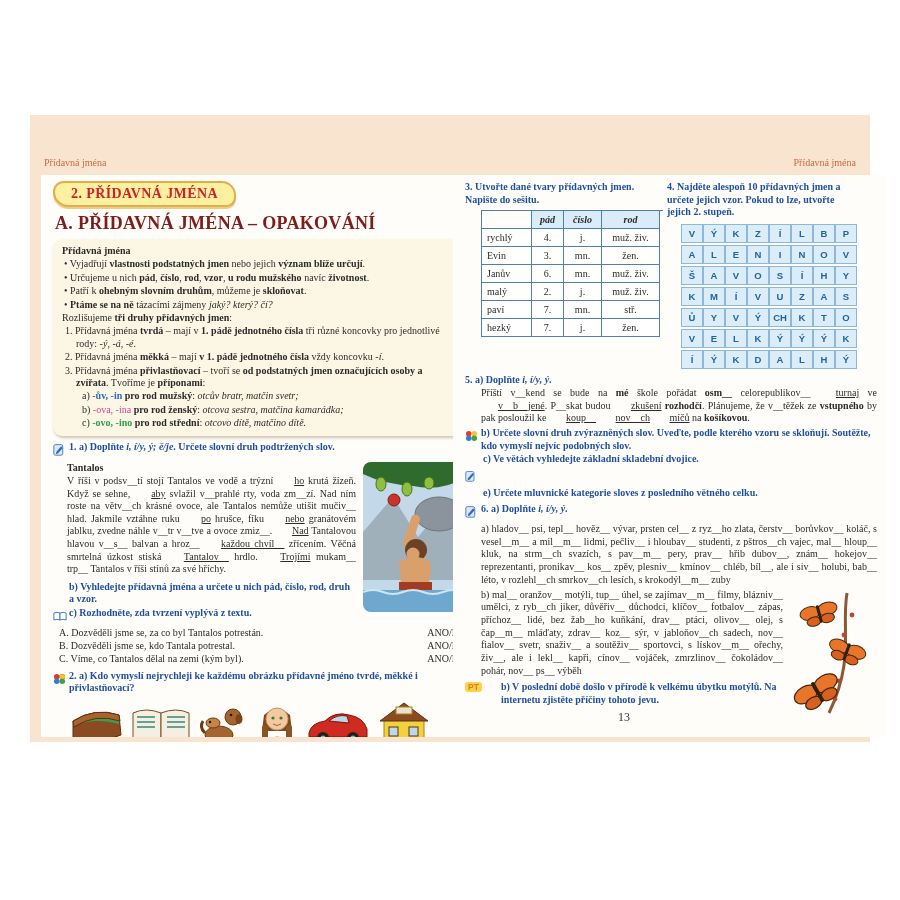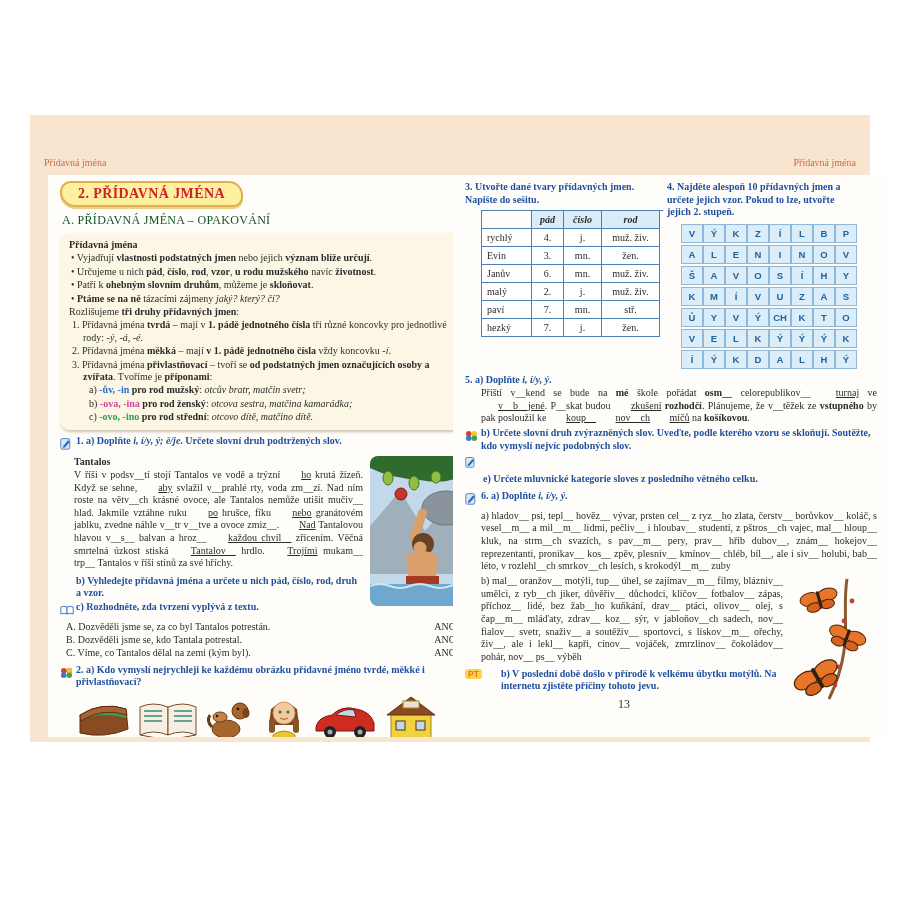--- a/index.html
+++ b/index.html
@@ -2,32 +2,32 @@
 <html><head>
 <meta charset="utf-8">
 <style>
   html,body{margin:0;padding:0;}
   body{width:900px;height:900px;background:#ffffff;position:relative;
        font-family:"Liberation Serif","DejaVu Serif",serif;color:#2b2b2b;}
   .spread{position:absolute;left:30px;top:115px;width:840px;height:627px;background:#f9e5cf;}
   .runhead{position:absolute;top:42px;font-size:10px;color:#c96b45;}
   .runhead.l{left:14px}.runhead.r{right:14px}
   .page{position:absolute;top:60px;bottom:5px;width:412px;background:#fffdf9;overflow:hidden;}
-  .page.l{left:18px;padding:6px 10px 0 12px;}
+  .page.l{left:11px;padding:6px 10px 0 12px;}
   .page.r{left:423px;padding:6px 10px 0 12px;}
   .c1{color:#2d6bbf;font-weight:bold;}
-  .c2{color:#d8419b;font-weight:bold;}
+  .c2{color:#d8419b;font-weight:normal;}
   .c3{color:#2e9e4f;font-weight:bold;}
   u{text-decoration:underline;padding-left:17px;}
   
   .bubble{display:inline-block;background:#fdf1a0;border:2px solid #e2ae4e;
           border-radius:18px 24px 16px 26px;padding:3px 16px;color:#d21f2c;
           font-weight:bold;font-size:14px;letter-spacing:.4px;
           box-shadow:0 2px 0 #eccf86;}
-  .sect{color:#14532d;font-weight:normal;font-size:12px;margin:6px 0 5px 2px;letter-spacing:.3px;}
+  .sect{color:#7f1d1d;font-weight:bold;font-size:18px;margin:6px 0 5px 2px;letter-spacing:.3px;}
   .infobox{background:#fcf7e4;border-radius:9px;padding:6px 9px;font-size:10px;
            line-height:1.24;box-shadow:1.5px 2px 3px rgba(120,90,50,.35);}
   .infobox .btitle{font-weight:bold;margin-bottom:1px;}
   .bul{padding-left:10px;text-indent:-8px;margin:1px 0;}
   .bul::before{content:"• ";}
   .numln{padding-left:14px;text-indent:-11px;margin:1px 0;}
   .sufln{padding-left:20px;margin:1px 0;}
   .ex{color:#1d4f9e;font-weight:bold;font-size:10px;line-height:1.25;}
   .exline{display:flex;align-items:flex-start;margin-top:5px;}
   .exline .ic{flex:0 0 14px;margin-right:2px;margin-top:1px;}
@@ -352,20 +352,21 @@
       <span class="ic">
         <svg width="13" height="12" viewBox="0 0 14 13">
             <circle cx="4" cy="4" r="3" fill="#e23b2e"></circle>
             <circle cx="10" cy="4" r="3" fill="#f5c531"></circle>
             <circle cx="4" cy="9" r="3" fill="#2f7fd0"></circle>
             <circle cx="10" cy="9" r="3" fill="#43a047"></circle>
           </svg>
       </span>
       <span class="ex">b) Určete slovní druh zvýrazněných slov. Uveďte, podle kterého vzoru se skloňují. Soutěžte, kdo vymyslí nejvíc podobných slov.</span>
     </div>
+    <div class="ex subline indent">c) Ve větách vyhledejte základní skladební dvojice.</div>
     <div class="exline" style="margin-top:1px">
       <span class="ic">
         <svg width="12" height="12" viewBox="0 0 16 16">
             <rect x="1" y="2" width="11" height="13" rx="2" fill="#dce9f7" stroke="#2d6bbf"></rect>
             <path d="M4 11 L10 4 L12 6 L6 13 L3.5 13.5 Z" fill="#2d6bbf"></path>
           </svg>
       </span>
     </div>
     <div class="ex subline indent">e) Určete mluvnické kategorie sloves z posledního větného celku.</div>
 

